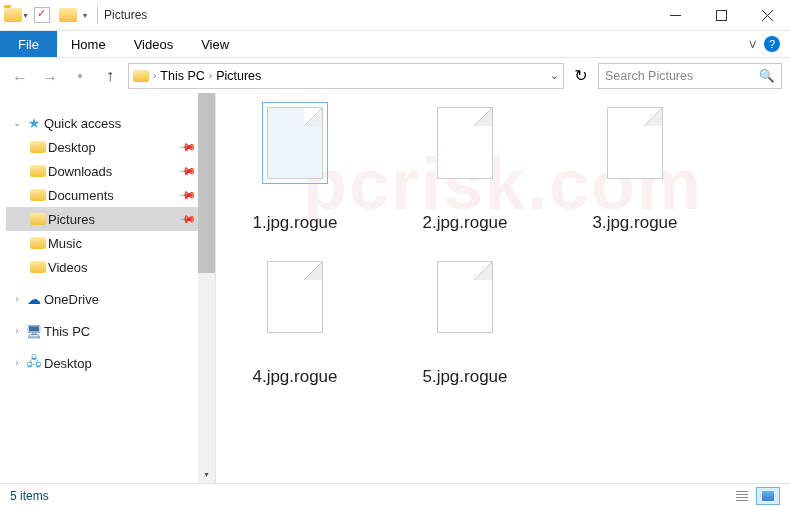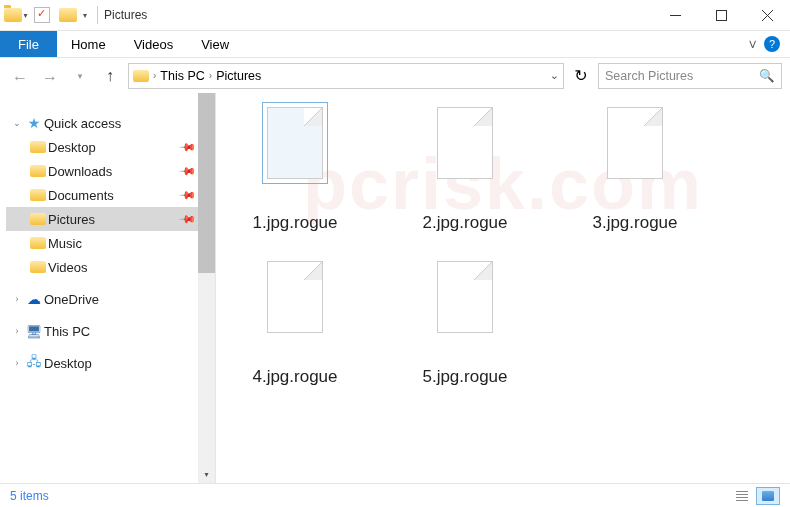--- a/index.html
+++ b/index.html
@@ -58,21 +58,21 @@
 
 .content { flex:1; padding:14px 10px 0 24px; display:flex; flex-wrap:wrap; align-content:flex-start; gap:28px 60px; position:relative; }
 .file { width:110px; display:flex; flex-direction:column; align-items:center; gap:6px; }
 .file.sel .doc { outline:1px solid #7bb3e0; outline-offset:4px; background:#eef6fc; }
 .doc { width:56px; height:72px; background:#fff; border:1px solid #ccc; position:relative; }
 .doc::after { content:''; position:absolute; top:0; right:0; width:18px; height:18px; background:linear-gradient(135deg,#fff 48%,#ccc 50%,#eee 52%); }
 .fname { font-size:17px; color:#222; text-align:center;margin-top:28px; }
 
 .watermark { position:absolute; top:50px; left:0; width:100%; text-align:center; font-size:72px; font-weight:600; color:rgba(200,60,60,0.08); pointer-events:none; letter-spacing:2px; }
 
-.status { height:24px; border-top:1px solid #e5e5e5; display:flex; align-items:center; padding:0 10px; font-size:12px; color:#3b82f6; }
+.status { height:24px; border-top:1px solid #e5e5e5; display:flex; align-items:center; padding:0 10px; font-size:12px; color:#0c4a6e; }
 .view-btns { margin-left:auto; display:flex; gap:2px; }
 .vbtn { width:24px; height:18px; border:1px solid transparent; display:flex; align-items:center; justify-content:center; }
 .vbtn.active { border-color:#7bb3e0; background:#d6ecff; }
 .details-icon { width:12px;height:10px;background:repeating-linear-gradient(#888,#888 1px,transparent 1px,transparent 3px); }
 .large-icon { width:12px;height:10px;background:linear-gradient(#6ab0e8,#3a7ec8);border-radius:1px; }
 </style>
 </head>
 <body>
 
 <div class="titlebar">

